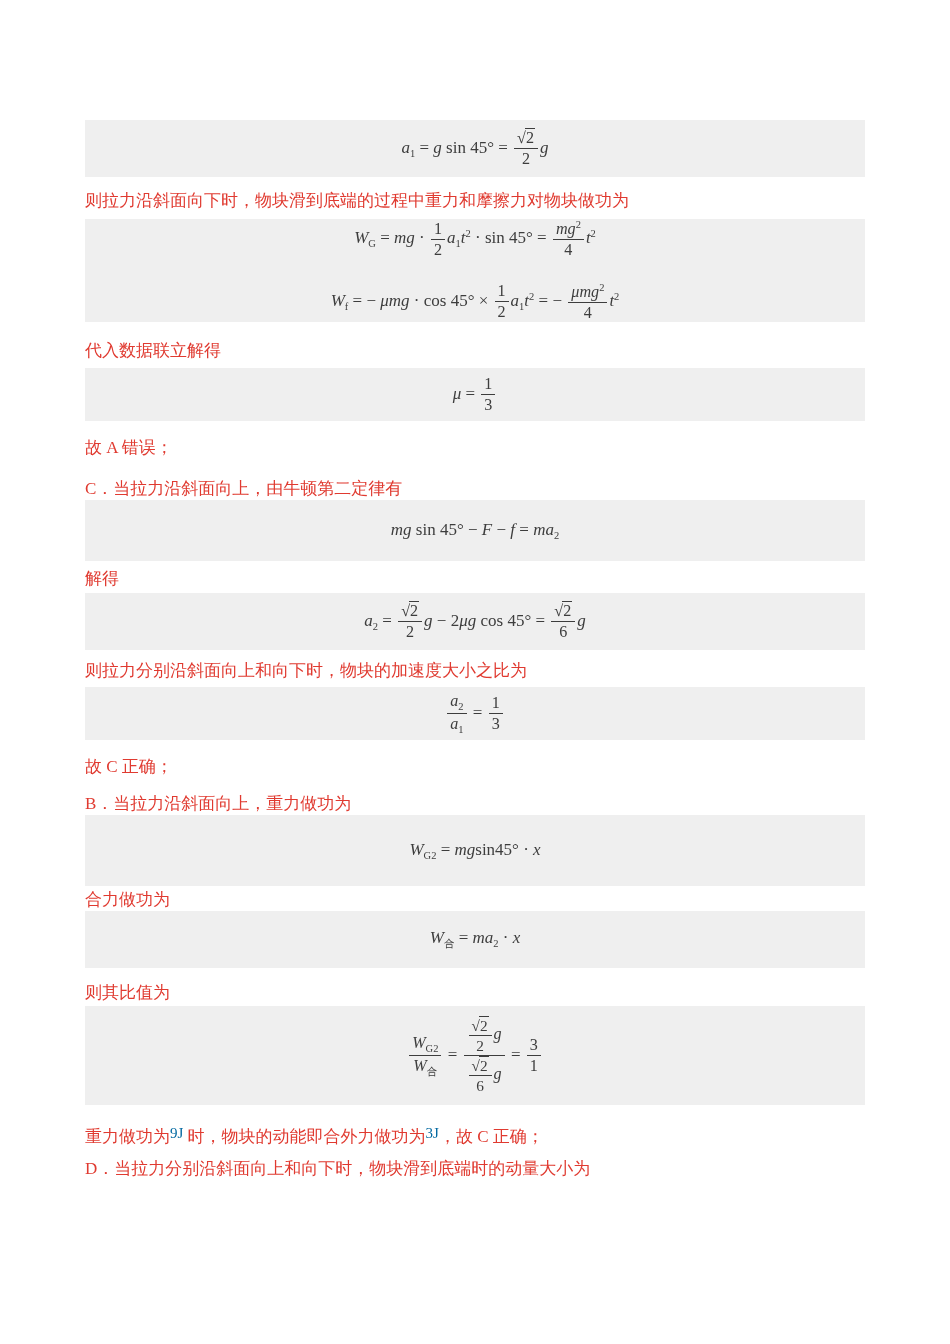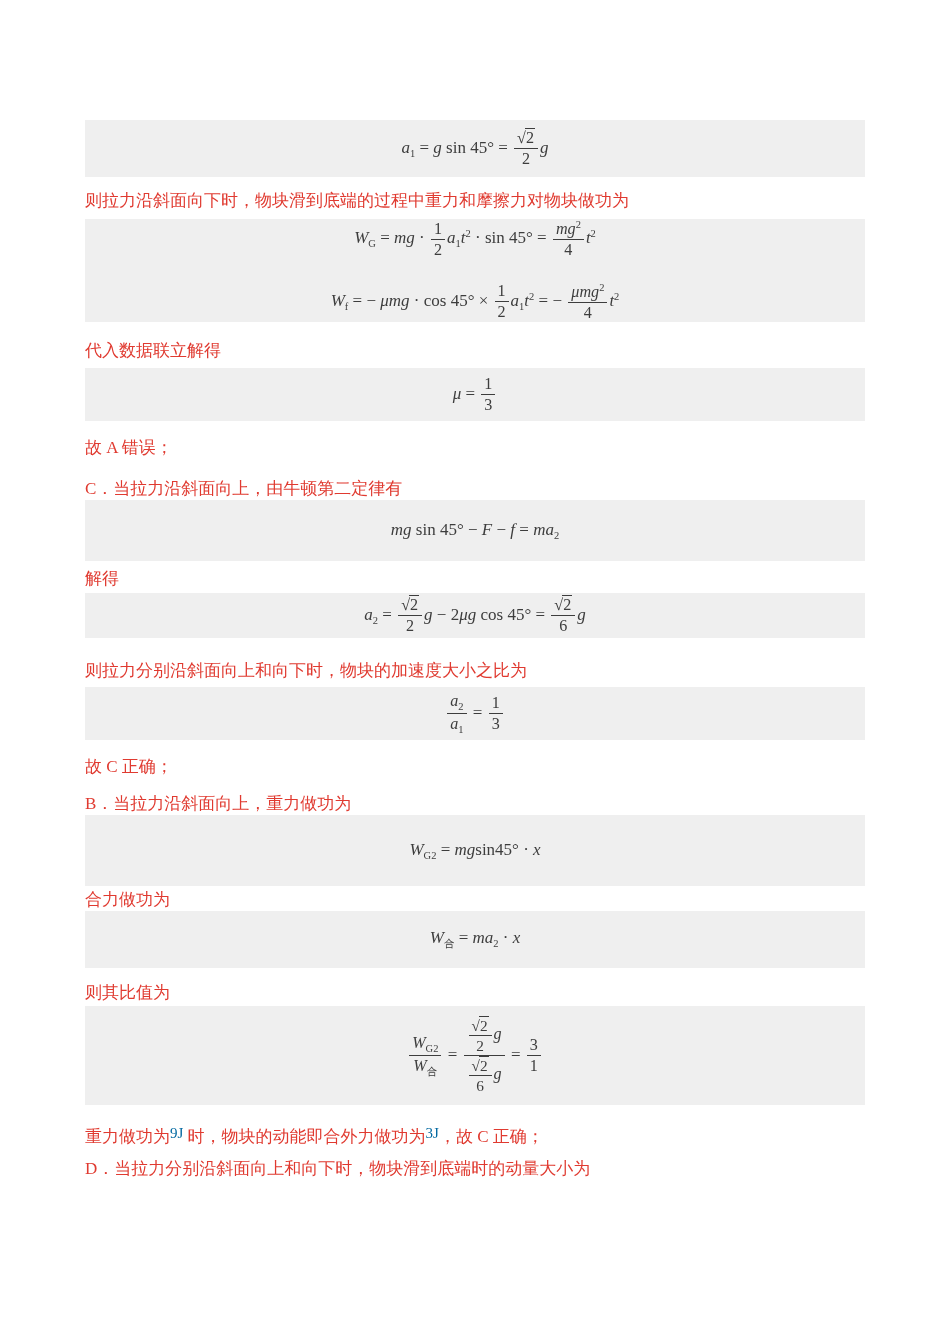--- a/index.html
+++ b/index.html
@@ -69,21 +69,21 @@
   <div class="rline" style="top:437px">故 A 错误；</div>
 
   <div class="rline" style="top:478px">C．当拉力沿斜面向上，由牛顿第二定律有</div>
 
   <div class="fblock" style="top:500px;height:61px">
     <div class="formula"><span class="tok-v">mg</span><span class="tok-t"> sin 45° − </span><span class="tok-v">F</span><span class="tok-t"> − </span><span class="tok-v">f</span><span class="tok-t"> = </span><span class="tok-v">ma</span><span class="tok-sub">2</span></div>
   </div>
 
   <div class="rline" style="top:568px">解得</div>
 
-  <div class="fblock" style="top:593px;height:45px">
+  <div class="fblock" style="top:593px;height:57px">
     <div class="formula"><span class="tok-v">a</span><span class="tok-sub">2</span><span class="tok-t"> = </span><span class="frac"><span class="num"><span class="tok-r"><span class="tok-sqrt">√</span><span class="tok-radicand">2</span></span></span><span class="den"><span class="tok-t">2</span></span></span><span class="tok-v">g</span><span class="tok-t"> − 2</span><span class="tok-v">μg</span><span class="tok-t"> cos 45° = </span><span class="frac"><span class="num"><span class="tok-r"><span class="tok-sqrt">√</span><span class="tok-radicand">2</span></span></span><span class="den"><span class="tok-t">6</span></span></span><span class="tok-v">g</span></div>
   </div>
 
   <div class="rline" style="top:660px">则拉力分别沿斜面向上和向下时，物块的加速度大小之比为</div>
 
   <div class="fblock" style="top:687px;height:53px">
     <div class="formula"><span class="frac"><span class="num"><span class="tok-v">a</span><span class="tok-sub">2</span></span><span class="den"><span class="tok-v">a</span><span class="tok-sub">1</span></span></span><span class="tok-t"> = </span><span class="frac"><span class="num"><span class="tok-t">1</span></span><span class="den"><span class="tok-t">3</span></span></span></div>
   </div>
 
   <div class="rline" style="top:756px">故 C 正确；</div>

